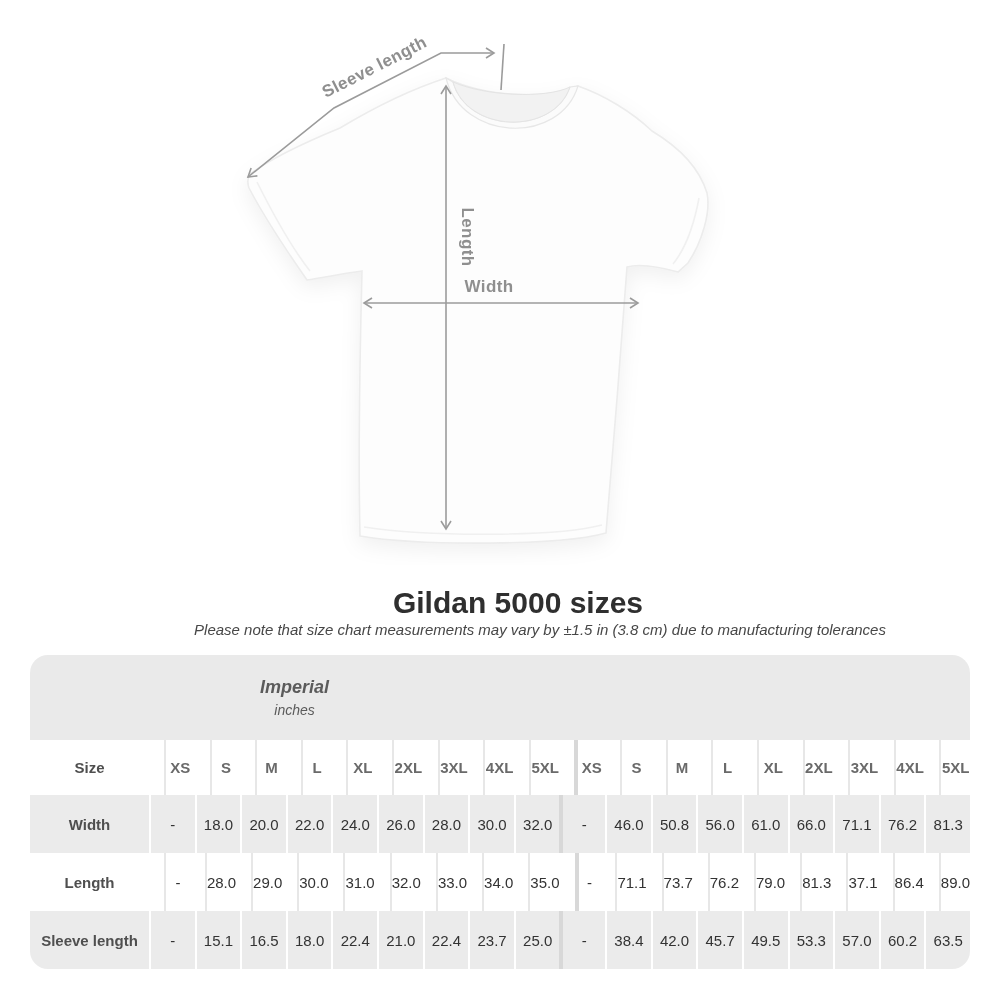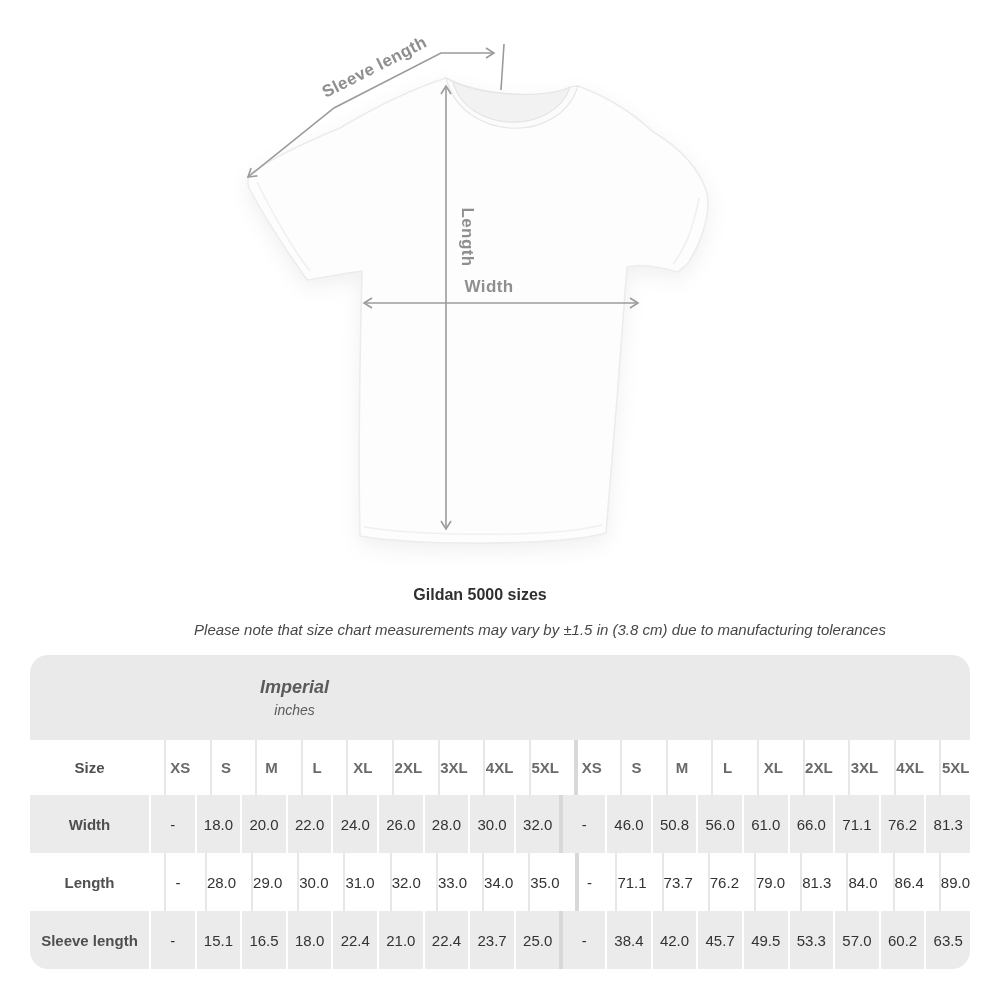--- a/index.html
+++ b/index.html
@@ -25,21 +25,21 @@
   .shirt-body{fill:#fdfdfd;stroke:#ececec;stroke-width:1.6;}
   .shirt-shadowed{filter:drop-shadow(0 7px 10px rgba(0,0,0,0.06));}
   .collar-band{fill:#fbfbfb;stroke:#e7e7e7;stroke-width:1.2;}
   .collar-hole{fill:#f2f2f2;stroke:#e4e4e4;stroke-width:1;}
   .seam{fill:none;stroke:#f0f0f0;stroke-width:1.6;}
   .measure-stroke{stroke:var(--measure-line);stroke-width:1.6;fill:none;}
   .measure-label{fill:var(--measure-text);font-size:17px;font-weight:600;letter-spacing:.4px;}
 
   
   .page-title{position:absolute;top:586px;left:0;width:960px;text-align:center;
-    font-size:16px;font-weight:700;color:var(--title-text);}
+    font-size:30px;font-weight:700;color:var(--title-text);padding-left:38px;}
   .page-subtitle{position:absolute;top:621px;left:0;width:1000px;text-align:center;
     font-style:italic;font-size:15px;color:var(--subtitle-text);padding-left:40px;}
 
   
   .size-table{position:absolute;top:655px;left:30px;width:940px;}
   .section-header{display:grid;grid-template-columns:529px 1fr;height:85px;
     background:var(--header-band);border-radius:18px 18px 0 0;}
   .section-half{display:flex;flex-direction:column;align-items:center;justify-content:center;gap:4px;}
   .section-title{font-style:italic;font-weight:700;font-size:18px;color:#5b5b5b;}
   .section-sub{font-style:italic;font-size:14px;color:#5b5b5b;}
@@ -181,21 +181,21 @@
           <div class="cell num-cell">32.0</div>
           <div class="cell num-cell">33.0</div>
           <div class="cell num-cell">34.0</div>
           <div class="cell num-cell">35.0</div>
           <div class="cell num-cell metric-start">-</div>
           <div class="cell num-cell">71.1</div>
           <div class="cell num-cell">73.7</div>
           <div class="cell num-cell">76.2</div>
           <div class="cell num-cell">79.0</div>
           <div class="cell num-cell">81.3</div>
-          <div class="cell num-cell">84.0</div>
+          <div class="cell num-cell">37.1</div>
           <div class="cell num-cell">86.4</div>
           <div class="cell num-cell">89.0</div>
         </div>
         <div class="grid-row data-row row-gray">
           <div class="cell label-cell">Sleeve length</div>
           <div class="cell num-cell">-</div>
           <div class="cell num-cell">15.1</div>
           <div class="cell num-cell">16.5</div>
           <div class="cell num-cell">18.0</div>
           <div class="cell num-cell">22.4</div>

